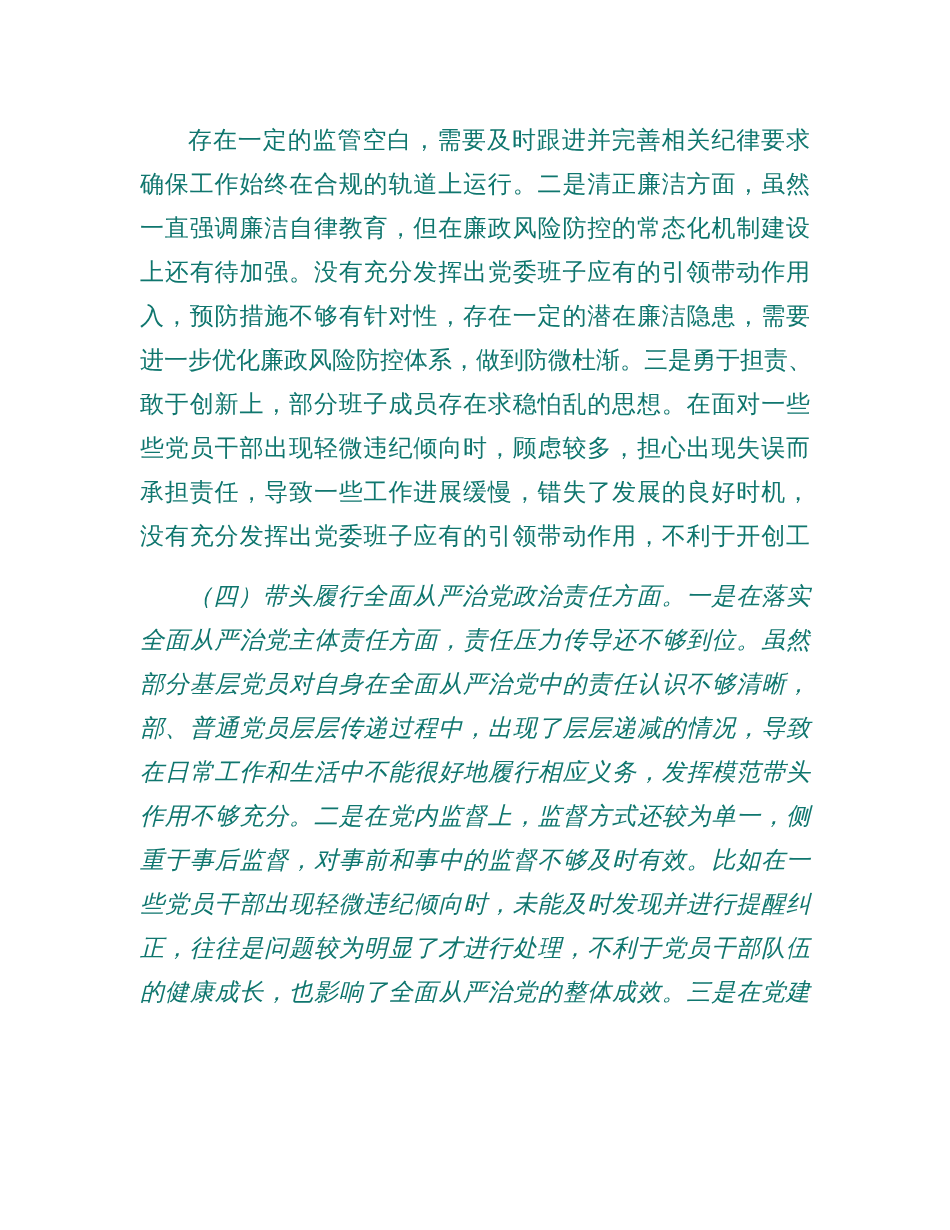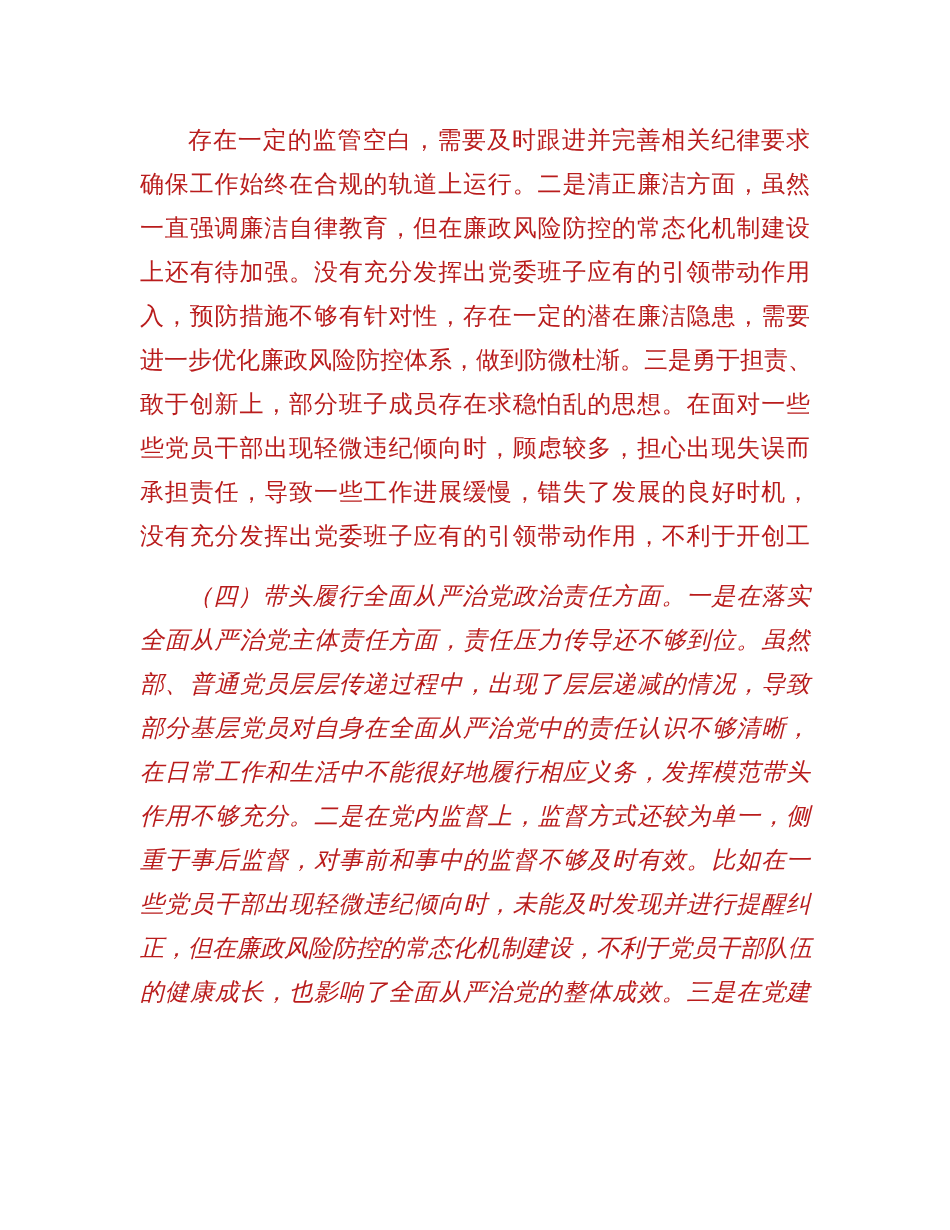--- a/index.html
+++ b/index.html
@@ -24,21 +24,21 @@
   .para { margin: 0; }
   .para + .para { margin-top: 16px; font-style: italic; }
   .line {
     height: 44px;
     line-height: 44px;
     font-size: 24px;
     white-space: nowrap;
     text-align: justify;
     text-align-last: justify;
     font-weight: 400;
-    color: #b91c1c;
+    color: #0f766e;
   }
   .line.indent { text-indent: 48px; }
   .line.end { text-align-last: left; }
 </style>
 </head>
 <body>
 
 <main class="doc">
   <div>
       <div class="para">
@@ -49,23 +49,23 @@
         <div class="line">入，预防措施不够有针对性，存在一定的潜在廉洁隐患，需要</div>
         <div class="line">进一步优化廉政风险防控体系，做到防微杜渐。三是勇于担责、</div>
         <div class="line">敢于创新上，部分班子成员存在求稳怕乱的思想。在面对一些</div>
         <div class="line">些党员干部出现轻微违纪倾向时，顾虑较多，担心出现失误而</div>
         <div class="line">承担责任，导致一些工作进展缓慢，错失了发展的良好时机，</div>
         <div class="line">没有充分发挥出党委班子应有的引领带动作用，不利于开创工</div>
       </div>
       <div class="para">
         <div class="line indent">（四）带头履行全面从严治党政治责任方面。一是在落实</div>
         <div class="line">全面从严治党主体责任方面，责任压力传导还不够到位。虽然</div>
+        <div class="line">部分基层党员对自身在全面从严治党中的责任认识不够清晰，</div>
         <div class="line">部、普通党员层层传递过程中，出现了层层递减的情况，导致</div>
-        <div class="line">部分基层党员对自身在全面从严治党中的责任认识不够清晰，</div>
         <div class="line">在日常工作和生活中不能很好地履行相应义务，发挥模范带头</div>
         <div class="line">作用不够充分。二是在党内监督上，监督方式还较为单一，侧</div>
         <div class="line">重于事后监督，对事前和事中的监督不够及时有效。比如在一</div>
         <div class="line">些党员干部出现轻微违纪倾向时，未能及时发现并进行提醒纠</div>
-        <div class="line">正，但在廉政风险防控的常态化机制建设，不利于党员干部队伍</div>
+        <div class="line">正，往往是问题较为明显了才进行处理，不利于党员干部队伍</div>
         <div class="line">的健康成长，也影响了全面从严治党的整体成效。三是在党建</div>
       </div>
     </div>
 </main>
 
 </body></html>

